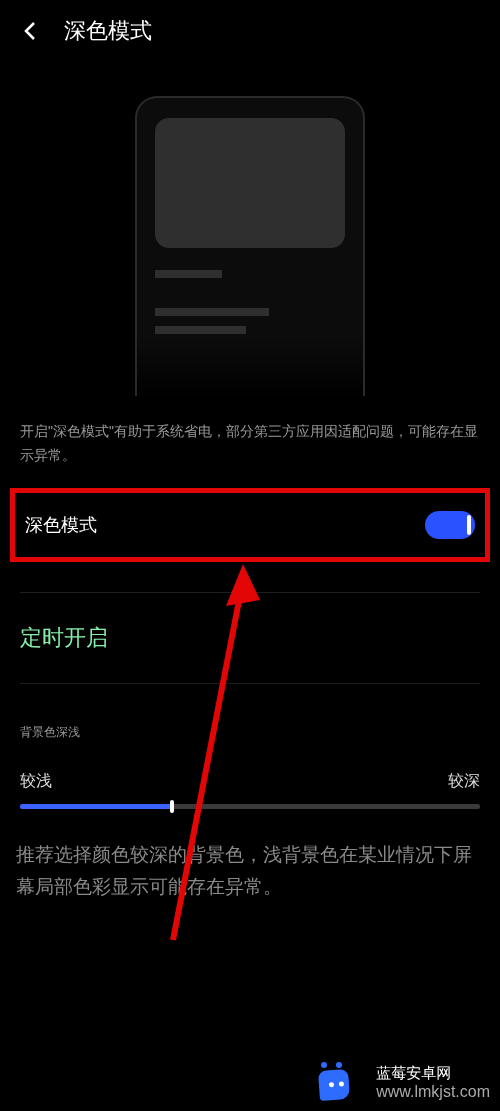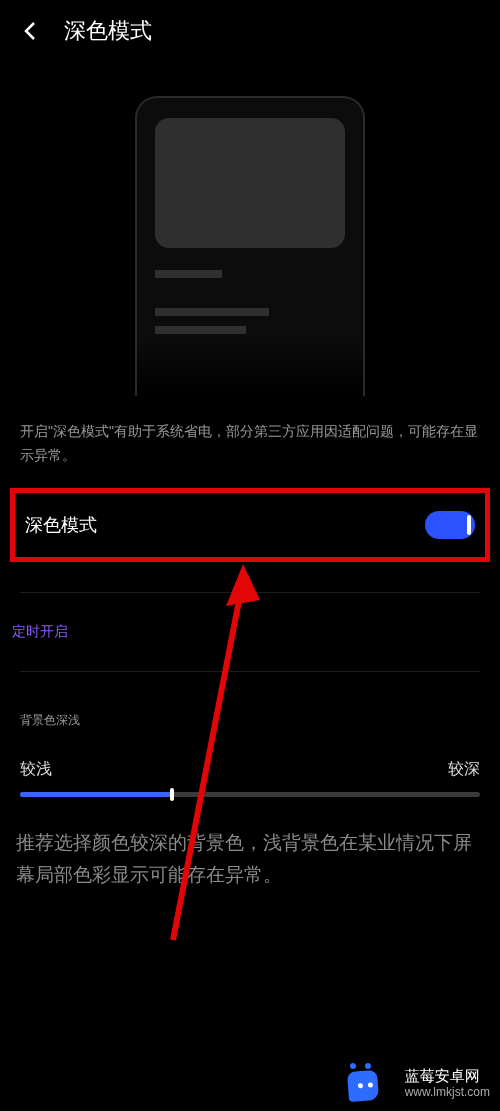--- a/index.html
+++ b/index.html
@@ -102,23 +102,23 @@
     height: 20px;
     background: #fff;
     border-radius: 3px;
   }
   .divider {
     height: 1px;
     background: #1e1e1e;
     margin: 30px 20px 0 20px;
   }
   .section-row {
-    padding: 30px 12px;
-    font-size: 14px;
-    color: #8b5cf6;
+    padding: 30px 20px;
+    font-size: 22px;
+    color: #86efac;
   }
   .divider2 {
     height: 1px;
     background: #1e1e1e;
     margin: 0 20px;
   }
   .subheading {
     padding: 40px 20px 30px 20px;
     font-size: 12px;
     color: #9a9a9a;
@@ -194,21 +194,21 @@
   .wm-ant.r { left: 20px; }
   .wm-eye { position: absolute; width: 5px; height: 5px; background: #fff; border-radius: 50%; top: 12px; }
   .wm-eye.l { left: 10px; }
   .wm-eye.r { left: 20px; }
   .wm-text {
     display: flex;
     flex-direction: column;
     line-height: 1.2;
   }
   .wm-cn { font-size: 15px; color: #fff; font-weight: 500; }
-  .wm-url { font-size: 12px; color: #aaa; }
+  .wm-url { font-size: 16px; color: #aaa; }
 </style>
 </head>
 <body>
 
 <div class="header">
   <div class="back-arrow">
     <svg viewBox="0 0 24 24" width="24" height="24">
         <path d="M15 4 L7 12 L15 20"></path>
       </svg>
   </div>

